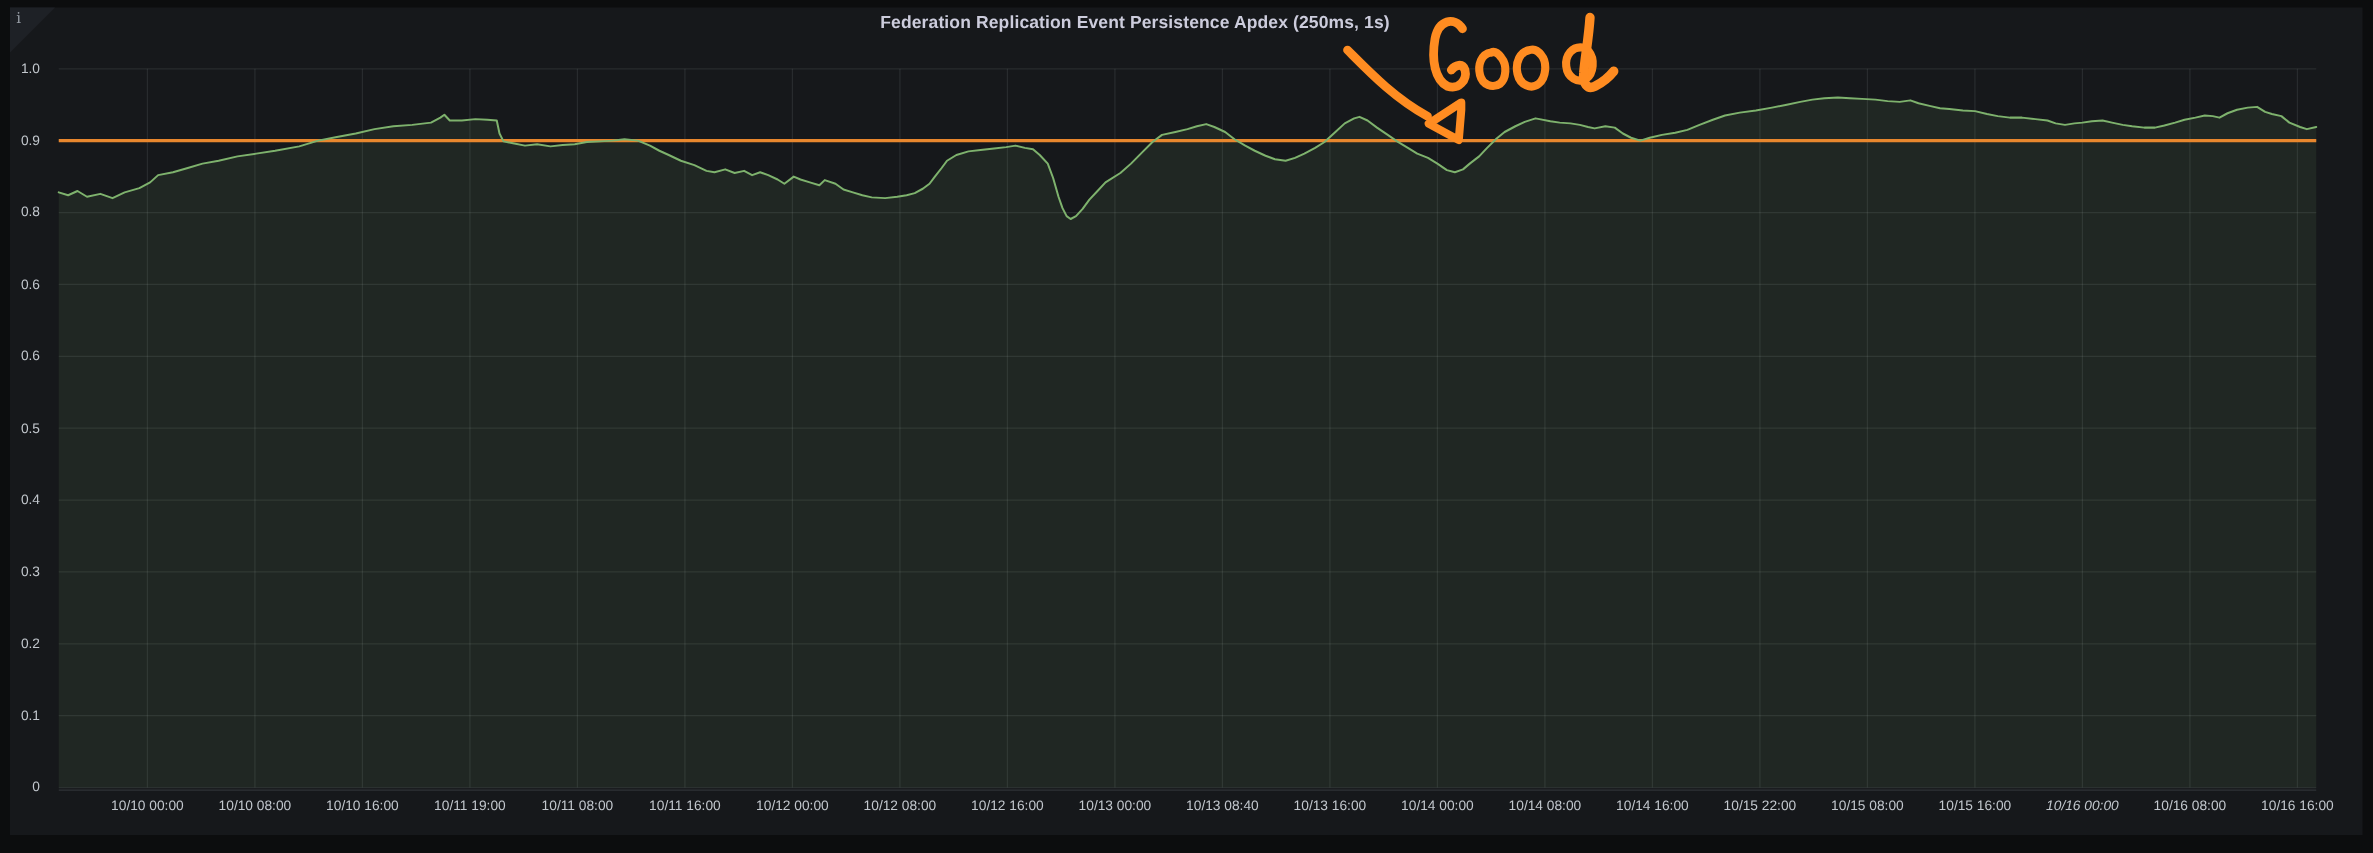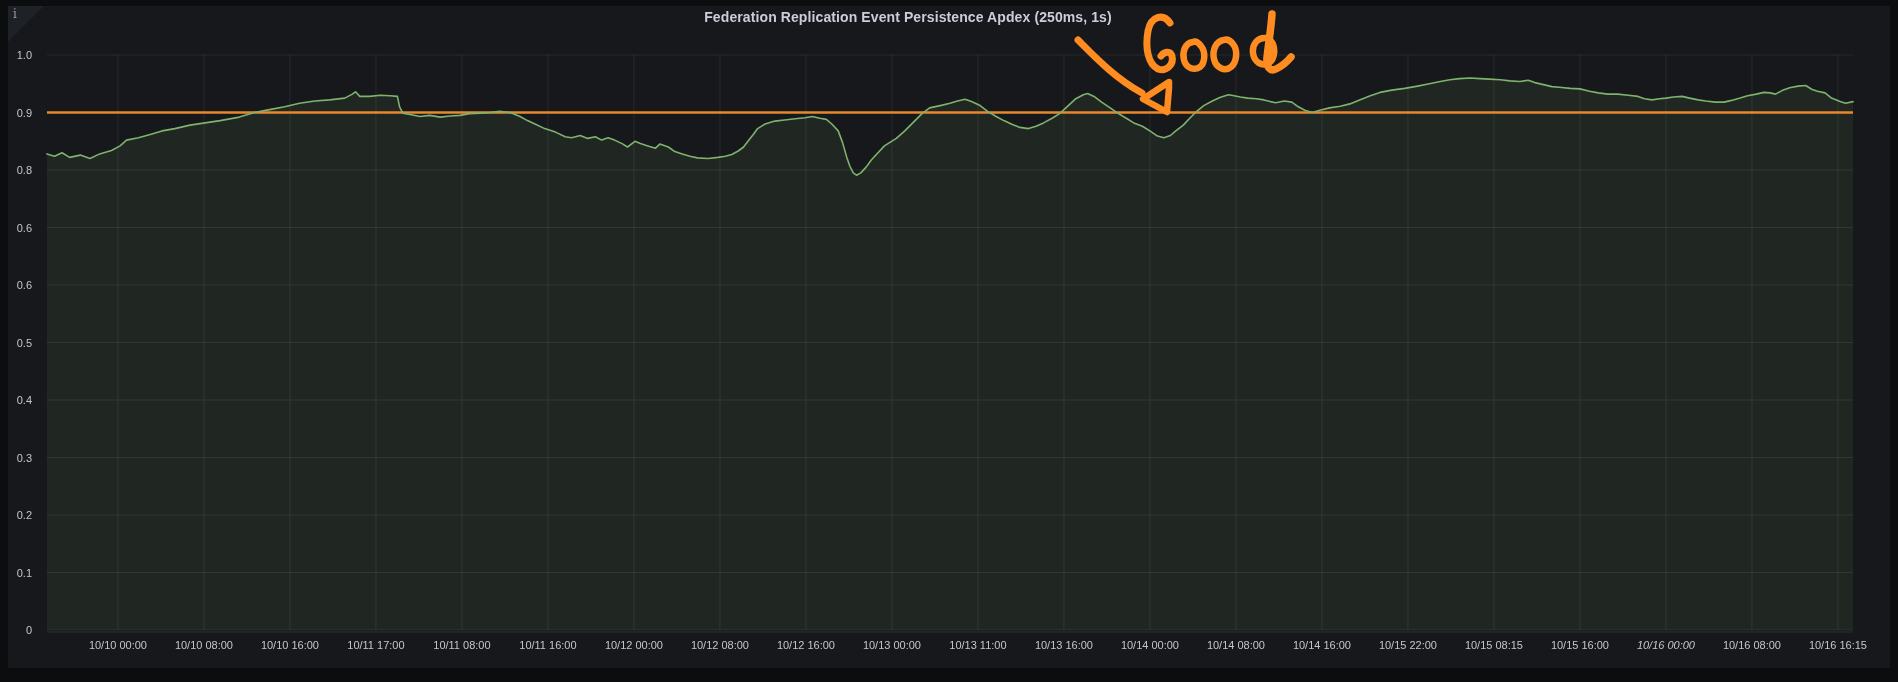--- a/index.html
+++ b/index.html
@@ -75,38 +75,38 @@
       <div class="tick-label y-label" style="left: 0px; top: 393px;">0.4</div>
       <div class="tick-label y-label" style="left: 0px; top: 335.5px;">0.5</div>
       <div class="tick-label y-label" style="left: 0px; top: 278px;">0.6</div>
       <div class="tick-label y-label" style="left: 0px; top: 220.5px;">0.6</div>
       <div class="tick-label y-label" style="left: 0px; top: 163px;">0.8</div>
       <div class="tick-label y-label" style="left: 0px; top: 105.5px;">0.9</div>
       <div class="tick-label y-label" style="left: 0px; top: 48px;">1.0</div>
       <div class="tick-label x-label" style="left: 69.95px; top: 638px;">10/10 00:00</div>
       <div class="tick-label x-label" style="left: 155.95px; top: 638px;">10/10 08:00</div>
       <div class="tick-label x-label" style="left: 241.95px; top: 638px;">10/10 16:00</div>
-      <div class="tick-label x-label" style="left: 327.95px; top: 638px;">10/11 17:00</div>
+      <div class="tick-label x-label" style="left: 327.95px; top: 638px;">10/11 19:00</div>
       <div class="tick-label x-label" style="left: 413.95px; top: 638px;">10/11 08:00</div>
       <div class="tick-label x-label" style="left: 499.95px; top: 638px;">10/11 16:00</div>
       <div class="tick-label x-label" style="left: 585.95px; top: 638px;">10/12 00:00</div>
       <div class="tick-label x-label" style="left: 671.95px; top: 638px;">10/12 08:00</div>
       <div class="tick-label x-label" style="left: 757.95px; top: 638px;">10/12 16:00</div>
       <div class="tick-label x-label" style="left: 843.95px; top: 638px;">10/13 00:00</div>
-      <div class="tick-label x-label" style="left: 929.95px; top: 638px;">10/13 11:00</div>
+      <div class="tick-label x-label" style="left: 929.95px; top: 638px;">10/13 08:40</div>
       <div class="tick-label x-label" style="left: 1015.95px; top: 638px;">10/13 16:00</div>
       <div class="tick-label x-label" style="left: 1101.95px; top: 638px;">10/14 00:00</div>
       <div class="tick-label x-label" style="left: 1187.95px; top: 638px;">10/14 08:00</div>
       <div class="tick-label x-label" style="left: 1273.95px; top: 638px;">10/14 16:00</div>
       <div class="tick-label x-label" style="left: 1359.95px; top: 638px;">10/15 22:00</div>
-      <div class="tick-label x-label" style="left: 1445.95px; top: 638px;">10/15 08:15</div>
+      <div class="tick-label x-label" style="left: 1445.95px; top: 638px;">10/15 08:00</div>
       <div class="tick-label x-label" style="left: 1531.95px; top: 638px;">10/15 16:00</div>
       <div class="tick-label x-label" style="left: 1617.95px; top: 638px; font-style: italic;">10/16 00:00</div>
       <div class="tick-label x-label" style="left: 1703.95px; top: 638px;">10/16 08:00</div>
-      <div class="tick-label x-label" style="left: 1789.95px; top: 638px;">10/16 16:15</div>
+      <div class="tick-label x-label" style="left: 1789.95px; top: 638px;">10/16 16:00</div>
     </div>
 
   <svg class="ann-svg" width="1898" height="682" viewBox="0 0 1898 682">
     <g fill="none" stroke-linecap="round" stroke-linejoin="round">
       <path class="ann" stroke-width="7" d="M 1078,40 C 1096,58 1115,78 1142,93" stroke="#ff8c21"></path>
       <path class="ann" stroke-width="6.5" d="M 1169,82 L 1143,99 L 1167,112 L 1169,88 Z" stroke="#ff8c21"></path>
       <path class="ann" stroke-width="7" d="M 1170,23 C 1163,13 1151,16 1148,31 C 1145,48 1148,64 1158,69 C 1167,72 1174,64 1172,56 C 1170,50 1164,52 1161,56" stroke="#ff8c21"></path>
       <path class="ann" stroke-width="6.5" d="M 1193,42 C 1185,43 1182,52 1184,60 C 1186,68 1194,71 1200,67 C 1205,63 1206,52 1201,46 C 1198,42 1195,41 1193,42" stroke="#ff8c21"></path>
       <path class="ann" stroke-width="6.5" d="M 1224,40 C 1216,41 1212,50 1214,59 C 1216,68 1225,72 1231,67 C 1237,62 1238,50 1233,44 C 1230,40 1227,39 1224,40" stroke="#ff8c21"></path>
       <path class="ann" stroke-width="6.5" d="M 1266,38 C 1258,37 1252,44 1253,53 C 1254,62 1262,67 1269,63 C 1275,59 1276,47 1271,41" stroke="#ff8c21"></path>

